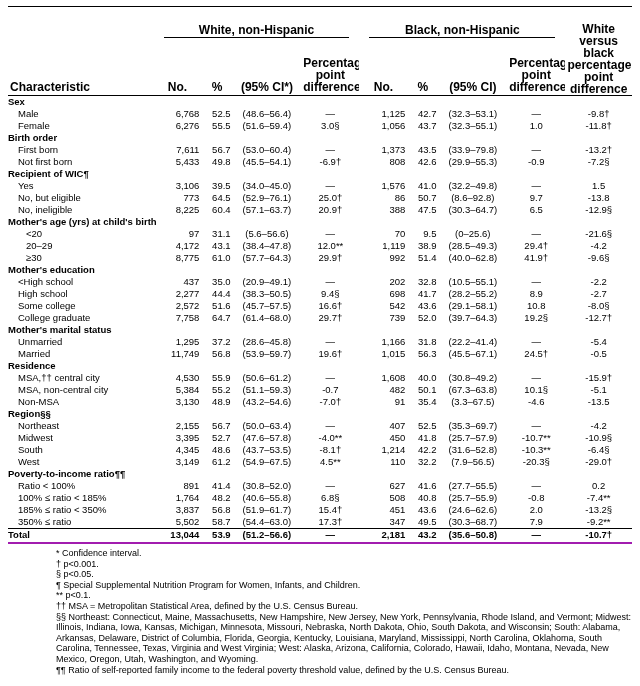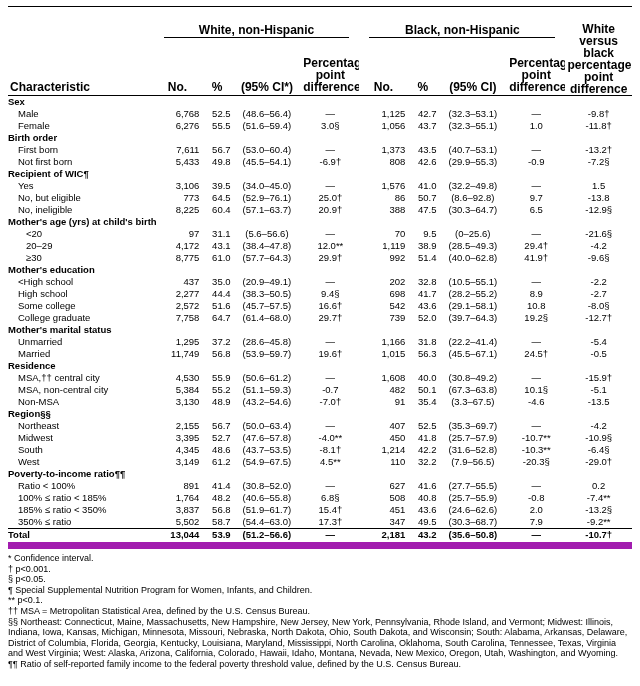--- a/index.html
+++ b/index.html
@@ -38,22 +38,22 @@
   thead .spanner div { border-bottom: 1px solid #000; margin: 0 8px; padding-bottom: 1px; }
   thead tr.sub th { border-bottom: 1px solid #000; padding-bottom: 2px; }
   thead th.charhead { text-align: left; }
   thead th.wvb { vertical-align: bottom; border-bottom: 1px solid #000; }
   tbody td.char { text-align: left; padding-left: 8px; text-indent: -8px; margin-left: 48px; }
   tbody tr.group td { font-weight: bold; }
   tbody td.ind1 { padding-left: 18px; text-indent: -8px; }
   tbody td.ind2 { padding-left: 26px; text-indent: -8px; }
   tbody td.t-r { text-align: right; }
   tbody td.t-c { text-align: center; }
-  tbody tr.total td { font-weight: bold; border-top: 1px solid #000; border-bottom: 7px solid #a21caf; padding-bottom: 1px; }
-  .footnotes { margin-top: 4px; }
+  tbody tr.total td { font-weight: bold; border-top: 1px solid #000; border-bottom: 2px solid #a21caf; padding-bottom: 1px; }
+  .footnotes { margin-top: 4px; margin-left: 48px; }
   .footnotes p {
     font-size: 9px;
     line-height: 10.6px;
     text-align: left;
   }
 </style>
 </head>
 <body>
 
 <div class="page">
@@ -127,21 +127,21 @@
           <td class="char" colspan="10">Birth order</td>
         </tr>
         <tr>
           <td class="char ind1">First born</td>
           <td class="t-r">7,611</td>
           <td class="t-r">56.7</td>
           <td class="t-c">(53.0–60.4)</td>
           <td class="t-c">—</td>
           <td class="t-r">1,373</td>
           <td class="t-r">43.5</td>
-          <td class="t-c">(40.7–53.1)</td>
+          <td class="t-c">(33.9–79.8)</td>
           <td class="t-c">—</td>
           <td class="t-c">-13.2†</td>
         </tr>
         <tr>
           <td class="char ind1">Not first born</td>
           <td class="t-r">5,433</td>
           <td class="t-r">49.8</td>
           <td class="t-c">(45.5–54.1)</td>
           <td class="t-c">-6.9†</td>
           <td class="t-r">808</td>

